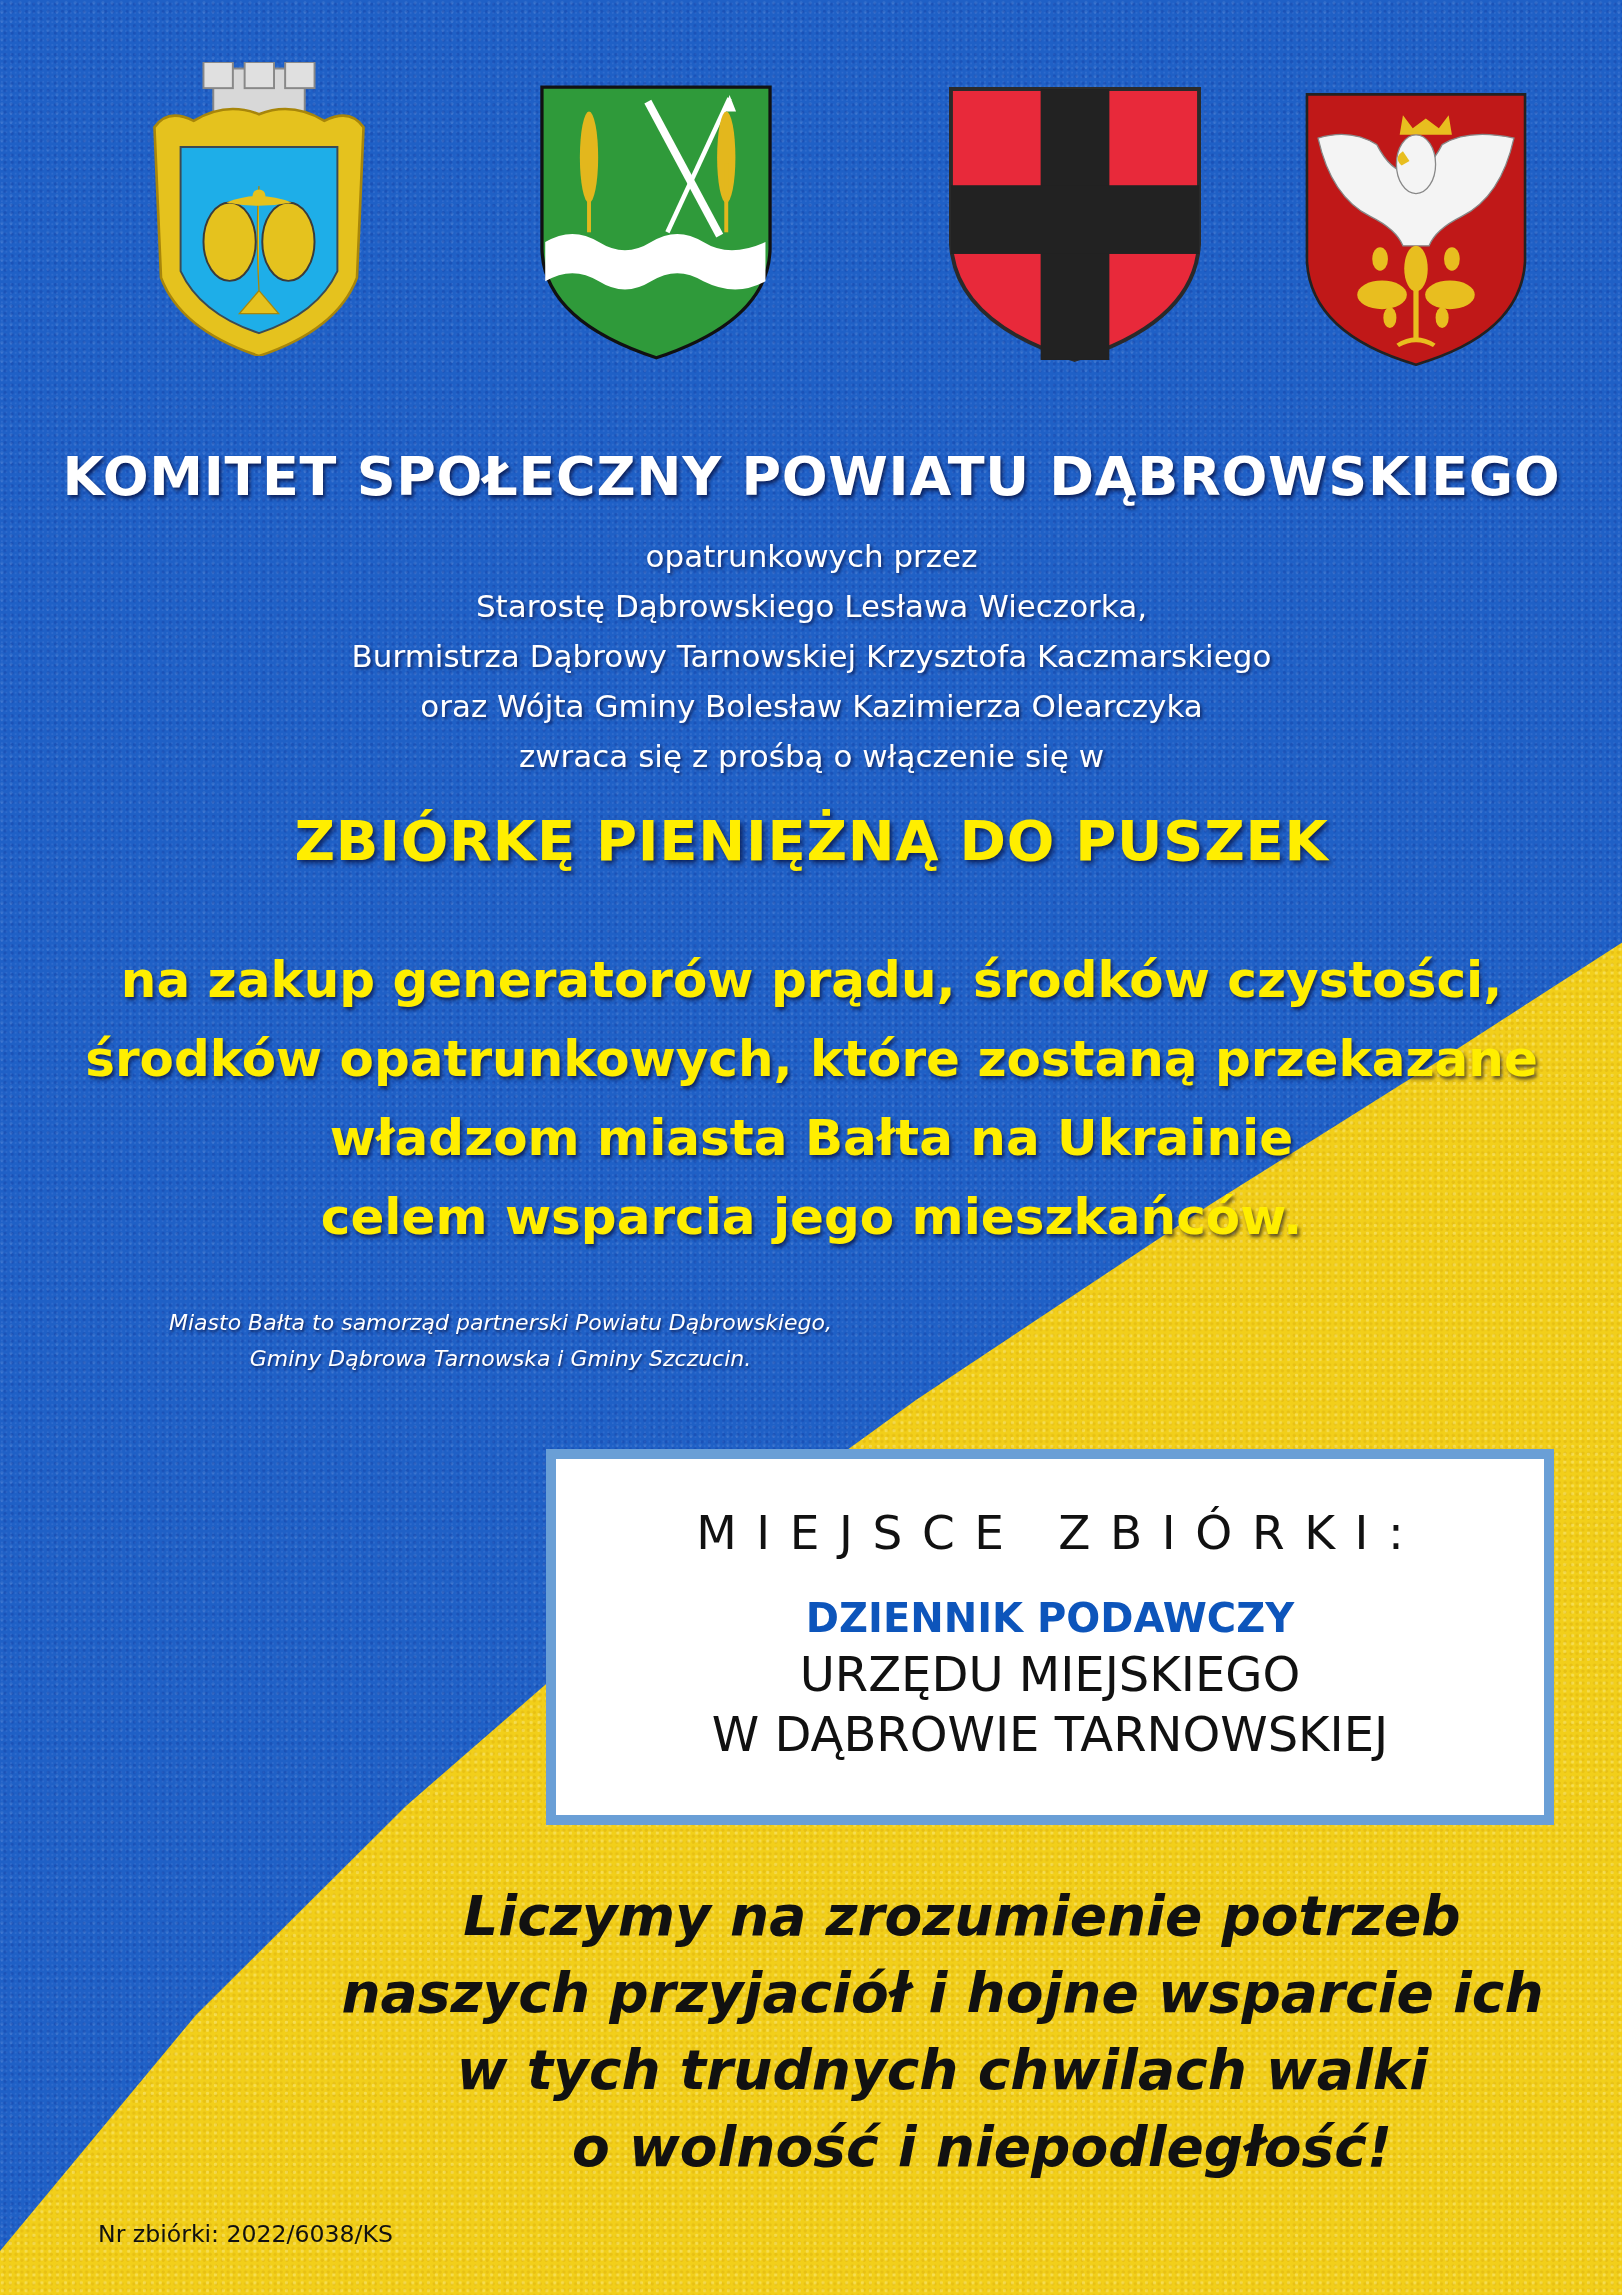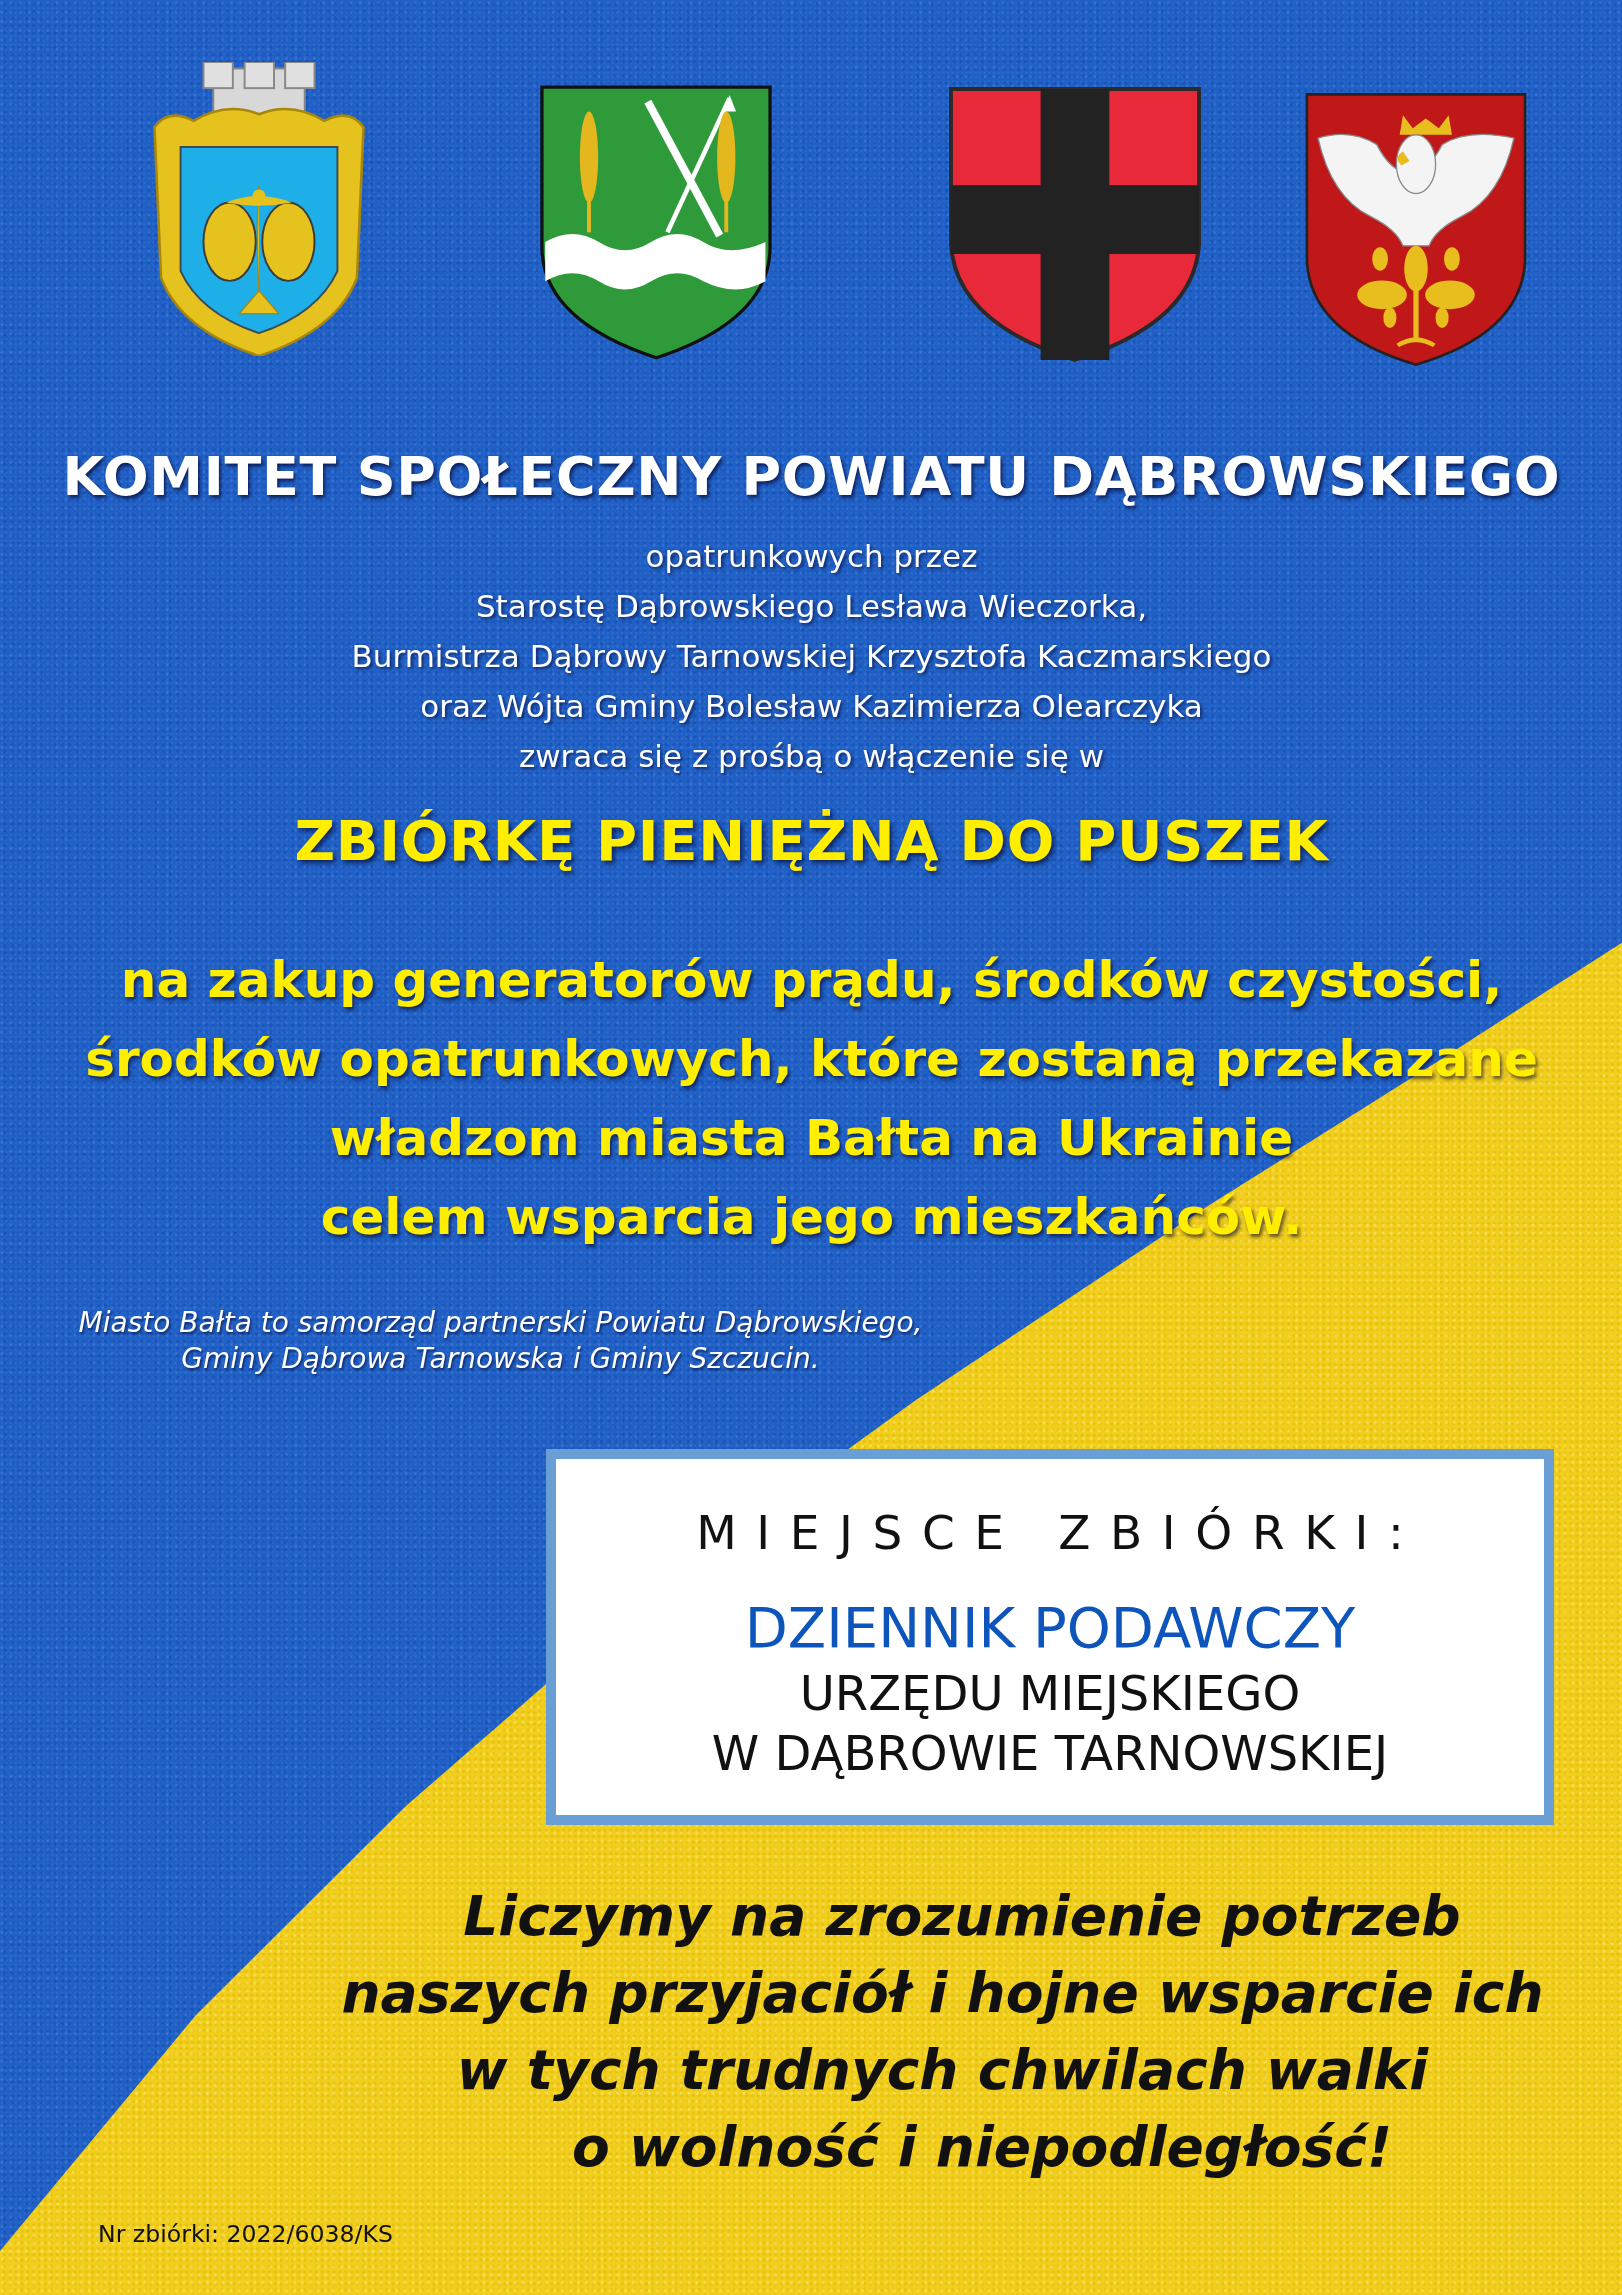--- a/index.html
+++ b/index.html
@@ -42,38 +42,38 @@
       letter-spacing: 0.7px;
       text-shadow: 2.6px 3.3px 5.2px rgba(0,0,40,0.65);
     }
     .purpose {
       position: absolute; left: 0; width: 1623px; text-align: center;
       color: #ffee00; font-weight: bold; font-size: 50px; line-height: 79px; top: 941px;
       text-shadow: 2px 2.6px 3.9px rgba(0,0,40,0.6);
     }
     .note {
       position: absolute; left: 36px; width: 929px; text-align: center;
-      color: #ffffff; font-style: italic; font-size: 28px; line-height: 36px; top: 1305px;
+      color: #ffffff; font-style: italic; font-size: 22px; line-height: 36px; top: 1305px;
       text-shadow: 1.3px 2px 2.6px rgba(0,0,40,0.6);
     }
     .place-box {
       position: absolute; left: 546px; top: 1449px; width: 1008px; height: 376px;
       background: #6a9fd6; box-sizing: border-box; padding: 8px;
     }
     .place-inner {
       width: 100%; height: 100%; box-sizing: border-box; background: #ffffff;
       border: 2.6px solid #6a9fd6; outline: 2.6px solid #ffffff; outline-offset: -7.9px;
       text-align: center;
     }
     .place-label {
       padding-top: 46px; font-size: 47px; letter-spacing: 19.6px; color: #111;
       padding-left: 19.6px;
     }
     .place-main {
-      margin-top: 35px; font-size: 56px; color: #0d55bb; font-weight: normal;
+      margin-top: 35px; font-size: 40px; color: #0d55bb; font-weight: bold;
     }
     .place-sub {
       font-size: 48px; color: #111; line-height: 60px; margin-top: 2.6px;
     }
     .appeal {
       position: absolute; left: 288px; width: 1309px; text-align: center;
       color: #111; font-style: italic; font-weight: bold;
       font-family: "DejaVu Sans", sans-serif;
       font-size: 55px; line-height: 77px; top: 1878px;
     }

